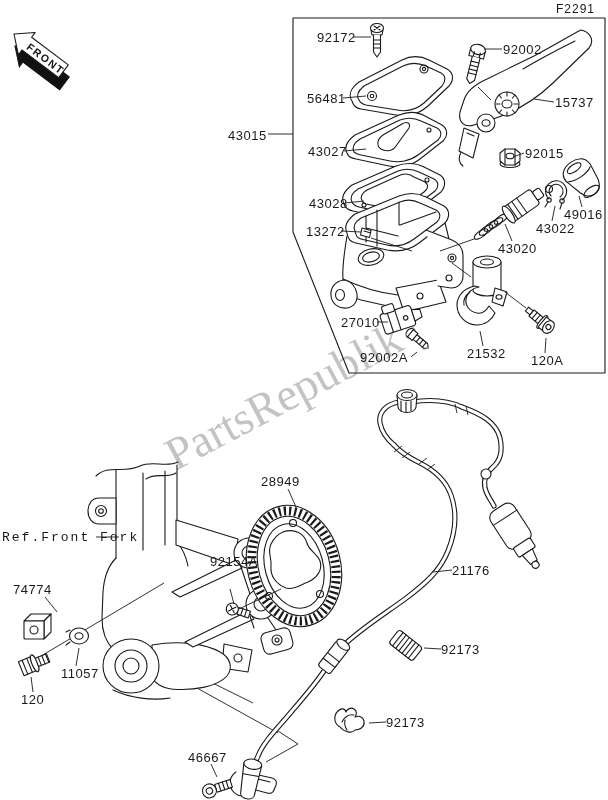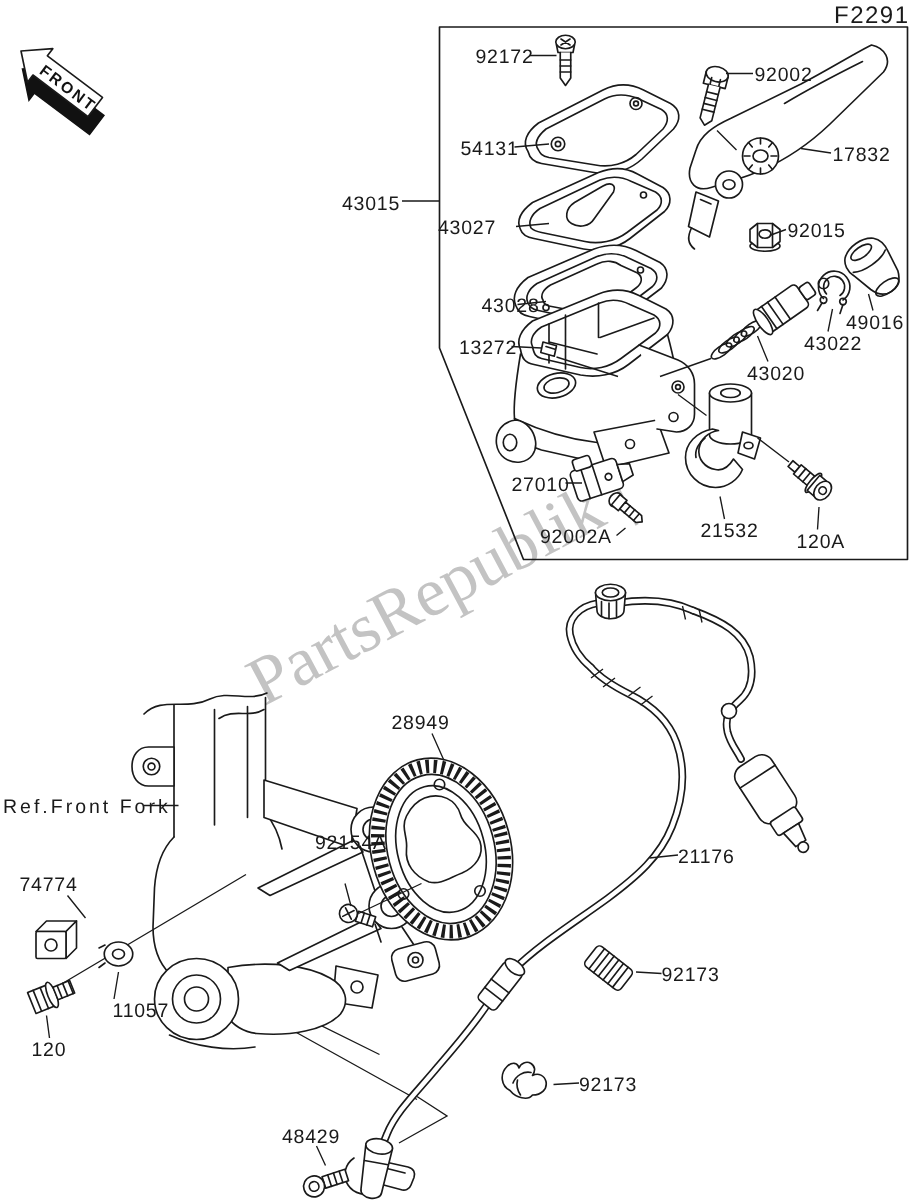--- a/index.html
+++ b/index.html
@@ -1,20 +1,20 @@
 <!DOCTYPE html>
 <html><head>
 <meta charset="utf-8">
 <style>
   html,body { margin:0; padding:0; background:#fff; }
   #stage { position:relative; width:608px; height:800px; background:#ffffff; overflow:hidden;
            font-family:"Liberation Sans", sans-serif; }
   .lbl { position:absolute; font-size:13px; letter-spacing:0.5px; color:#1a1a1a; white-space:nowrap; }
-  .lbl.sp { letter-spacing:2px; }
-  #figcode { position:absolute; left:556px; top:2px; font-size:16px; letter-spacing:1px; color:#1a1a1a; }
+  .lbl.sp { letter-spacing:2px;font-family:Liberation Mono, monospace; }
+  #figcode { position:absolute; left:556px; top:2px; font-size:12px; letter-spacing:1px; color:#1a1a1a; }
   #watermark { position:absolute; left:156px; top:434px; font-family:"Liberation Serif", serif;
                font-size:46px; color:#b9b9b9; opacity:0.85; transform:rotate(-28deg);
                transform-origin:0 0; white-space:nowrap; }
   svg { position:absolute; left:0; top:0; }
   .ln { fill:none; stroke:#1a1a1a; stroke-width:1.1; stroke-linecap:round; stroke-linejoin:round; }
   .fw { fill:#ffffff; stroke:#1a1a1a; stroke-width:1.1; stroke-linecap:round; stroke-linejoin:round; }
   .lead { fill:none; stroke:#1a1a1a; stroke-width:0.9; }
   .co { fill:none; stroke:#1a1a1a; stroke-width:5.2; stroke-linecap:round; }
   .ci { fill:none; stroke:#ffffff; stroke-width:3; stroke-linecap:round; }
   .teeth { fill:none; stroke:#1a1a1a; stroke-width:9; }
@@ -330,37 +330,37 @@
       M288,489 L296,507 M96,537 L119,537 M230,589 L234,604 M239,609 L281,589
       M45,597 L57,612 M76,666 L79,648 M33,692 L31,677 M211,764 L217,777
       M452,570 L433,572 M441,649 L424,648 M386,722 L369,723
       M371,238 L412,251 M478,87 L491,100 M452,263 L471,277 M505,292 L526,308 M440,251 L474,239"></path>
   </svg>
 
   <span id="figcode">F2291</span>
 
   <span class="lbl" style="left:228px;top:128px">43015</span>
   <span class="lbl" style="left:317px;top:30px">92172</span>
-  <span class="lbl" style="left:307px;top:91px">54131</span>
+  <span class="lbl" style="left:307px;top:91px">56481</span>
   <span class="lbl" style="left:503px;top:42px">92002</span>
-  <span class="lbl" style="left:555px;top:95px">17832</span>
-  <span class="lbl" style="left:292px;top:144px">43027</span>
+  <span class="lbl" style="left:555px;top:95px">15737</span>
+  <span class="lbl" style="left:308px;top:144px">43027</span>
   <span class="lbl" style="left:525px;top:146px">92015</span>
-  <span class="lbl" style="left:321px;top:196px">43028</span>
+  <span class="lbl" style="left:309px;top:196px">43028</span>
   <span class="lbl" style="left:306px;top:224px">13272</span>
   <span class="lbl" style="left:498px;top:241px">43020</span>
   <span class="lbl" style="left:536px;top:221px">43022</span>
   <span class="lbl" style="left:564px;top:207px">49016</span>
   <span class="lbl" style="left:341px;top:315px">27010</span>
   <span class="lbl" style="left:360px;top:350px">92002A</span>
   <span class="lbl" style="left:467px;top:346px">21532</span>
   <span class="lbl" style="left:531px;top:353px">120A</span>
   <span class="lbl" style="left:261px;top:474px">28949</span>
   <span class="lbl sp" style="left:2px;top:530px">Ref.Front Fork</span>
   <span class="lbl" style="left:210px;top:554px">92154A</span>
   <span class="lbl" style="left:13px;top:582px">74774</span>
-  <span class="lbl" style="left:75px;top:666px">11057</span>
+  <span class="lbl" style="left:61px;top:666px">11057</span>
   <span class="lbl" style="left:21px;top:692px">120</span>
-  <span class="lbl" style="left:188px;top:750px">48429</span>
+  <span class="lbl" style="left:188px;top:750px">46667</span>
   <span class="lbl" style="left:452px;top:563px">21176</span>
   <span class="lbl" style="left:441px;top:642px">92173</span>
   <span class="lbl" style="left:386px;top:715px">92173</span>
 </div>
 
 </body></html>

